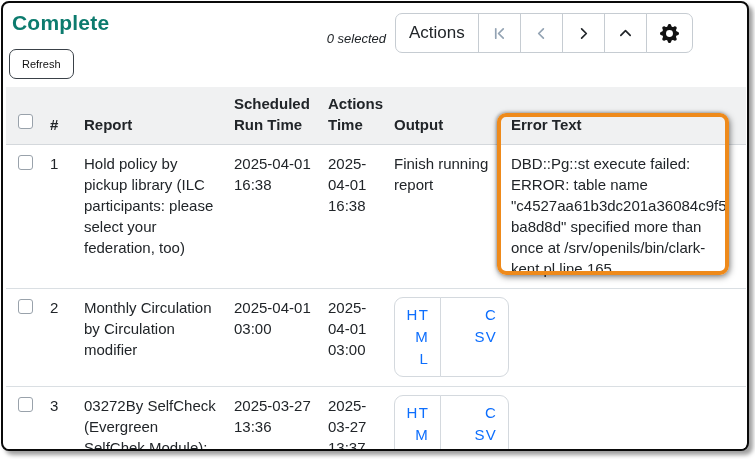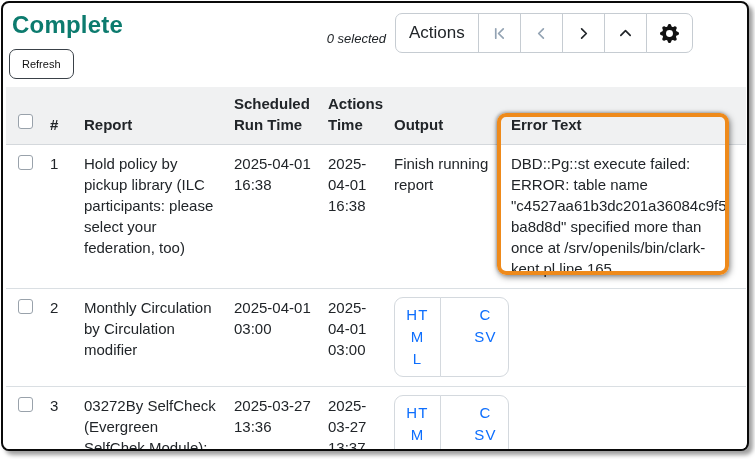--- a/index.html
+++ b/index.html
@@ -10,21 +10,21 @@
   }
   .screen{
     position:absolute;left:1px;top:1px;width:744px;height:446px;
     background:#fff;border:2px solid #0a0a0a;border-radius:8px;
     box-shadow:4px 4px 4px rgba(0,0,0,.38);
     overflow:hidden;
   }
   
   .page-title{
     position:absolute;left:9px;top:8px;margin:0;
-    font-size:24px;font-weight:700;color:#0c7b6e;letter-spacing:.2px;
+    font-size:21px;font-weight:700;color:#0c7b6e;letter-spacing:.2px;
   }
   .selected-count{
     position:absolute;left:268px;top:28px;width:115px;text-align:right;
     font-style:italic;font-size:13px;color:#212529;
   }
   .toolbar{
     position:absolute;left:392px;top:10px;height:40px;display:flex;align-items:stretch;
   }
   .tb-btn{
     background:#fff;border:1px solid #c6ccd2;margin-left:-1px;
@@ -71,21 +71,21 @@
   .cell-error{overflow-wrap:break-word;}
   .cb{
     appearance:none;-webkit-appearance:none;width:15px;height:15px;
     border:1px solid #99a2ab;border-radius:3px;background:#fff;margin:2px 0 0 0;cursor:pointer;
   }
   thead .cb{margin-bottom:1px;}
   
   .out-group{display:inline-flex;}
   .out-btn{
     display:block;width:23px;padding:6px 11px;letter-spacing:1.2px;
-    word-break:break-all;line-height:22px;text-align:center;
+    word-break:break-all;line-height:22px;text-align:right;
     border:1px solid #d4d9de;background:#fff;color:#0d6efd;
     text-decoration:none;cursor:pointer;
   }
   .out-btn:first-child{border-top-left-radius:9px;border-bottom-left-radius:9px;}
   .out-btn:last-child{border-top-right-radius:9px;border-bottom-right-radius:9px;margin-left:-1px;padding-left:33px;}
   
   .annotation{
     position:absolute;left:494px;top:110px;width:224px;height:154px;
     border:4px solid #ee8a1b;border-radius:9px;
     box-shadow:1px 2px 6px rgba(0,0,0,.5),-1px -1px 3px rgba(0,0,0,.22);

